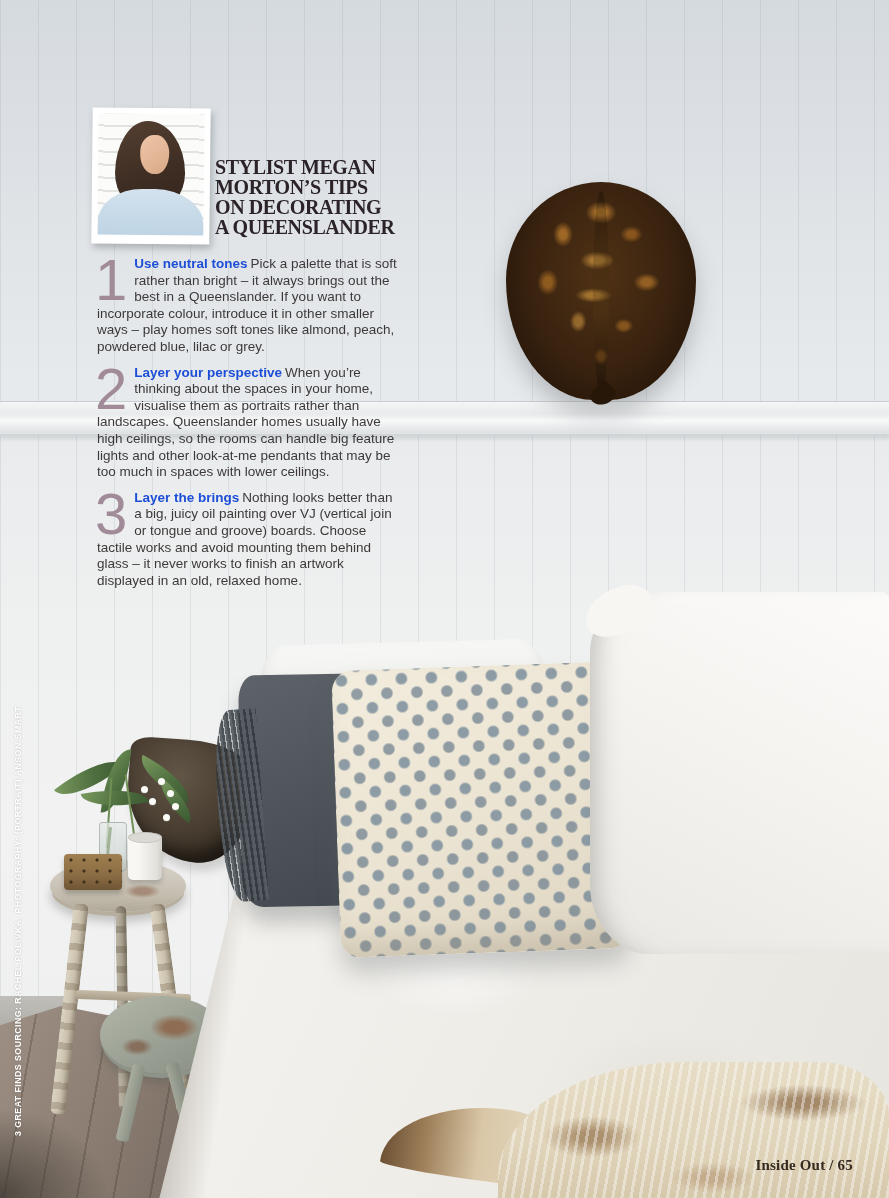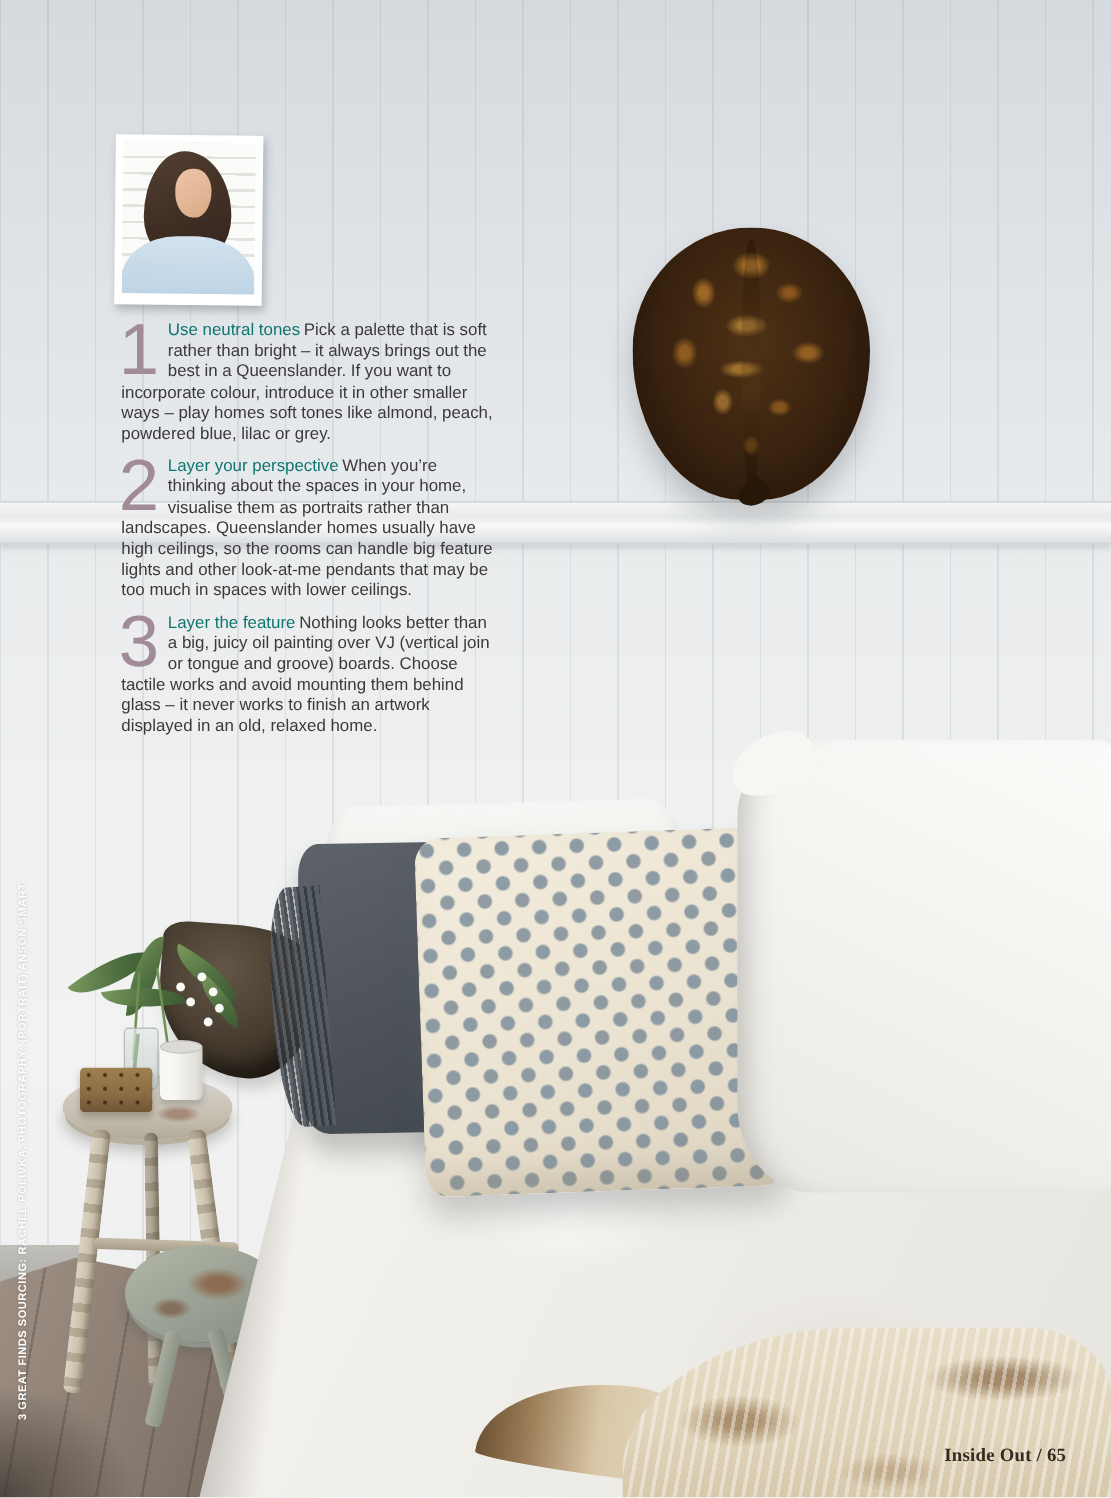--- a/index.html
+++ b/index.html
@@ -57,21 +57,21 @@
     font-family:"Liberation Serif","DejaVu Serif",serif;font-weight:bold;
     font-size:20px;line-height:20px;letter-spacing:-.4px;color:#2b2327;}
   .headline span{display:block;}
 
   .tips{position:absolute;left:97px;top:256px;width:301px;
     font-size:13.5px;line-height:16.6px;color:#3d393b;}
   .tip{margin-bottom:9px;overflow:visible;}
   .tip::after{content:"";display:block;clear:both;}
   .tip-num{float:left;font-size:58px;line-height:46px;color:#a28b98;
     margin:1px 7px 0 -2px;font-family:"Liberation Sans",sans-serif;}
-  .tip-lead{color:#0f766e;font-weight:normal;margin-right:3px;}
+  .tip-lead{color:#1d4ed8;font-weight:bold;margin-right:3px;}
 
   
   .credit{position:absolute;left:13px;top:778px;height:358px;
     writing-mode:vertical-rl;transform:rotate(180deg);
     color:#ffffff;font-size:8.8px;font-weight:bold;letter-spacing:.45px;
     white-space:nowrap;z-index:40;text-shadow:0 0 2px rgba(80,80,80,.35);}
 
   
   .corbel{position:absolute;left:127px;top:740px;width:125px;height:122px;
     background:radial-gradient(circle at 40% 30%, #625647 0%, #4a3f32 45%, #352c21 80%, #2b2318 100%);
@@ -259,33 +259,39 @@
   <div class="fur-main"></div>
 
   <div class="photo-frame">
     <div class="photo">
       <div class="hair"></div>
       <div class="face"></div>
       <div class="shirt"></div>
     </div>
   </div>
 
+  <h1 class="headline" style="margin:0;">
+    <span>STYLIST MEGAN</span>
+    <span>MORTON’S TIPS</span>
+    <span>ON DECORATING</span>
+    <span>A QUEENSLANDER</span>
+  </h1>
 
   <div class="tips">
     <div class="tip">
       <span class="tip-num">1</span>
       <span class="tip-lead">Use neutral tones</span><span class="tip-body">Pick a palette that is soft rather than bright – it always brings out the best in a Queenslander. If you want to incorporate colour, introduce it in other smaller ways – play homes soft tones like almond, peach, powdered blue, lilac or grey.</span>
     </div>
     <div class="tip">
       <span class="tip-num">2</span>
       <span class="tip-lead">Layer your perspective</span><span class="tip-body">When you’re thinking about the spaces in your home, visualise them as portraits rather than landscapes. Queenslander homes usually have high ceilings, so the rooms can handle big feature lights and other look-at-me pendants that may be too much in spaces with lower ceilings.</span>
     </div>
     <div class="tip">
       <span class="tip-num">3</span>
-      <span class="tip-lead">Layer the feature</span><span class="tip-body">Nothing looks better than a big, juicy oil painting over VJ (vertical join or tongue and groove) boards. Choose tactile works and avoid mounting them behind glass – it never works to finish an artwork displayed in an old, relaxed home.</span>
+      <span class="tip-lead">Layer the brings</span><span class="tip-body">Nothing looks better than a big, juicy oil painting over VJ (vertical join or tongue and groove) boards. Choose tactile works and avoid mounting them behind glass – it never works to finish an artwork displayed in an old, relaxed home.</span>
     </div>
   </div>
 
   <div class="credit">3 GREAT FINDS SOURCING: RACHEL POLIVKA. PHOTOGRAPHY: (PORTRAIT) ANSON SMART</div>
 
   <div class="footer">Inside Out / 65</div>
 
 </div>
 
 </body></html>

